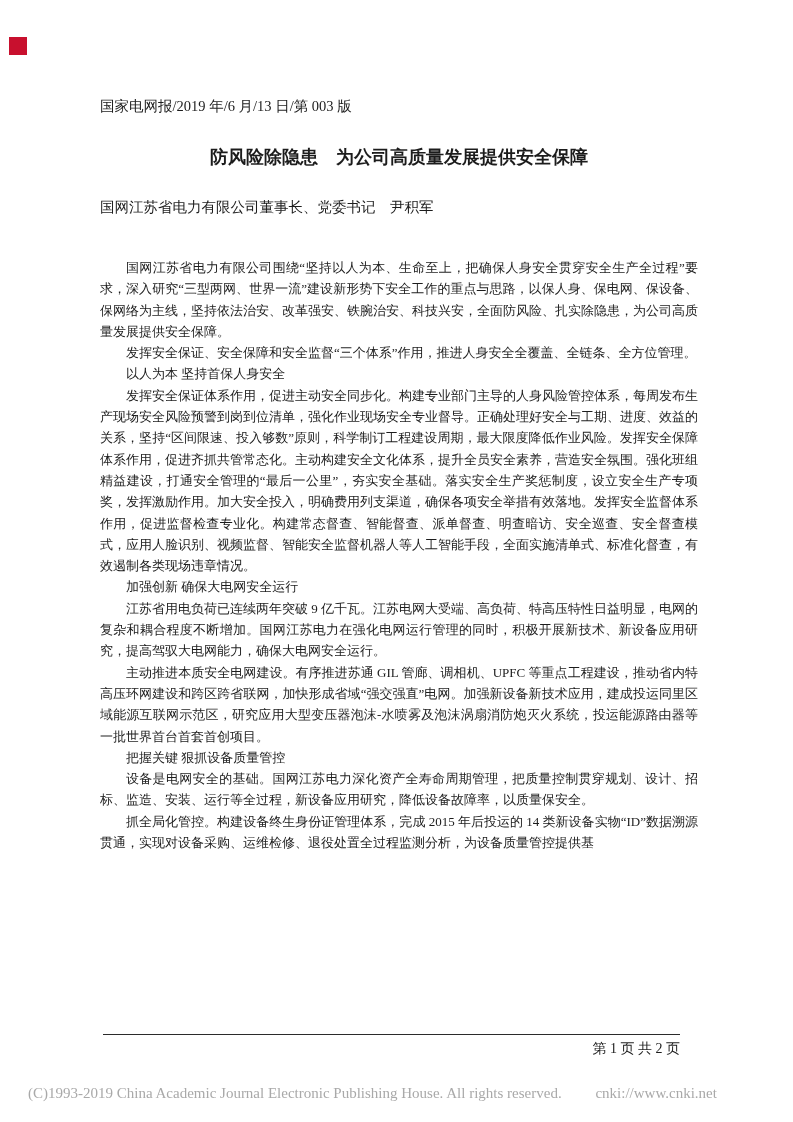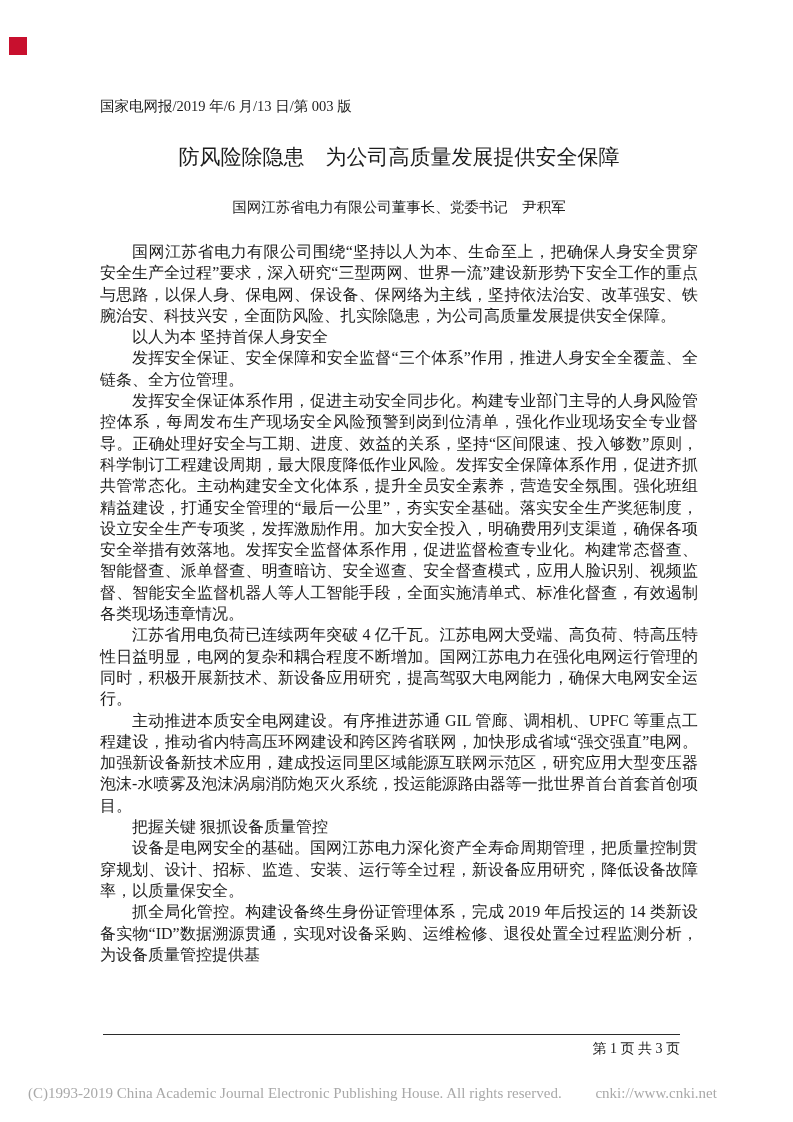--- a/index.html
+++ b/index.html
@@ -30,34 +30,34 @@
     width: 598px;
   }
   .source-line,
   .section-line {
     font-size: 14.5px;
     line-height: 25px;
     text-align: left;
   }
   .title {
     margin: 24px 0 8px 0;
-    font-size: 21px;
-    font-weight: normal;
+    font-size: 18px;
+    font-weight: bold;
     line-height: 29px;
     text-align: center;
   }
   .byline {
     margin-top: 25px;
     font-size: 14.5px;
     line-height: 20px;
-    text-align: center;
+    text-align: left;
   }
   .body {
-    margin-top: 24px;
-    font-size: 16px;
+    margin-top: 40px;
+    font-size: 13px;
     line-height: 21.3px;
     text-align: justify;
   }
   .body p {
     margin: 0;
     padding: 0;
     text-indent: 2em;
   }
   .footer-rule {
     position: absolute;
@@ -100,33 +100,34 @@
 
   <div class="content">
     <div class="source-line">国家电网报/2019 年/6 月/13 日/第 003 版</div>
 
     <div class="title">防风险除隐患　为公司高质量发展提供安全保障</div>
 
     <div class="byline">国网江苏省电力有限公司董事长、党委书记　尹积军</div>
 
     <div class="body">
         <p>国网江苏省电力有限公司围绕“坚持以人为本、生命至上，把确保人身安全贯穿安全生产全过程”要求，深入研究“三型两网、世界一流”建设新形势下安全工作的重点与思路，以保人身、保电网、保设备、保网络为主线，坚持依法治安、改革强安、铁腕治安、科技兴安，全面防风险、扎实除隐患，为公司高质量发展提供安全保障。</p>
+        <p>发挥安全保证、安全保障和安全监督“三个体系”作用，推进人身安全全覆盖、全链条、全方位管理。</p>
         <p>以人为本 坚持首保人身安全</p>
-        <p>发挥安全保证、安全保障和安全监督“三个体系”作用，推进人身安全全覆盖、全链条、全方位管理。</p>
         <p>发挥安全保证体系作用，促进主动安全同步化。构建专业部门主导的人身风险管控体系，每周发布生产现场安全风险预警到岗到位清单，强化作业现场安全专业督导。正确处理好安全与工期、进度、效益的关系，坚持“区间限速、投入够数”原则，科学制订工程建设周期，最大限度降低作业风险。发挥安全保障体系作用，促进齐抓共管常态化。主动构建安全文化体系，提升全员安全素养，营造安全氛围。强化班组精益建设，打通安全管理的“最后一公里”，夯实安全基础。落实安全生产奖惩制度，设立安全生产专项奖，发挥激励作用。加大安全投入，明确费用列支渠道，确保各项安全举措有效落地。发挥安全监督体系作用，促进监督检查专业化。构建常态督查、智能督查、派单督查、明查暗访、安全巡查、安全督查模式，应用人脸识别、视频监督、智能安全监督机器人等人工智能手段，全面实施清单式、标准化督查，有效遏制各类现场违章情况。</p>
-        <p>江苏省用电负荷已连续两年突破 4 亿千瓦。江苏电网大受端、高负荷、特高压特性日益明显，电网的复杂和耦合程度不断增加。国网江苏电力在强化电网运行管理的同时，积极开展新技术、新设备应用研究，提高驾驭大电网能力，确保大电网安全运行。</p>
+        <p>加强创新 确保大电网安全运行</p>
+        <p>江苏省用电负荷已连续两年突破 9 亿千瓦。江苏电网大受端、高负荷、特高压特性日益明显，电网的复杂和耦合程度不断增加。国网江苏电力在强化电网运行管理的同时，积极开展新技术、新设备应用研究，提高驾驭大电网能力，确保大电网安全运行。</p>
         <p>主动推进本质安全电网建设。有序推进苏通 GIL 管廊、调相机、UPFC 等重点工程建设，推动省内特高压环网建设和跨区跨省联网，加快形成省域“强交强直”电网。加强新设备新技术应用，建成投运同里区域能源互联网示范区，研究应用大型变压器泡沫-水喷雾及泡沫涡扇消防炮灭火系统，投运能源路由器等一批世界首台首套首创项目。</p>
         <p>把握关键 狠抓设备质量管控</p>
         <p>设备是电网安全的基础。国网江苏电力深化资产全寿命周期管理，把质量控制贯穿规划、设计、招标、监造、安装、运行等全过程，新设备应用研究，降低设备故障率，以质量保安全。</p>
-        <p>抓全局化管控。构建设备终生身份证管理体系，完成 2019 年后投运的 14 类新设备实物“ID”数据溯源贯通，实现对设备采购、运维检修、退役处置全过程监测分析，为设备质量管控提供基</p>
+        <p>抓全局化管控。构建设备终生身份证管理体系，完成 2015 年后投运的 14 类新设备实物“ID”数据溯源贯通，实现对设备采购、运维检修、退役处置全过程监测分析，为设备质量管控提供基</p>
       </div>
   </div>
 
   <div class="footer-rule"></div>
 
-  <div class="page-num">第 1 页 共 3 页</div>
+  <div class="page-num">第 1 页 共 2 页</div>
 
   <div class="copyright">
     <span>(C)1993-2019 China Academic Journal Electronic Publishing House. All rights reserved.</span>
     <span class="url">cnki://www.cnki.net</span>
   </div>
 
 </div>
 
 </body></html>

